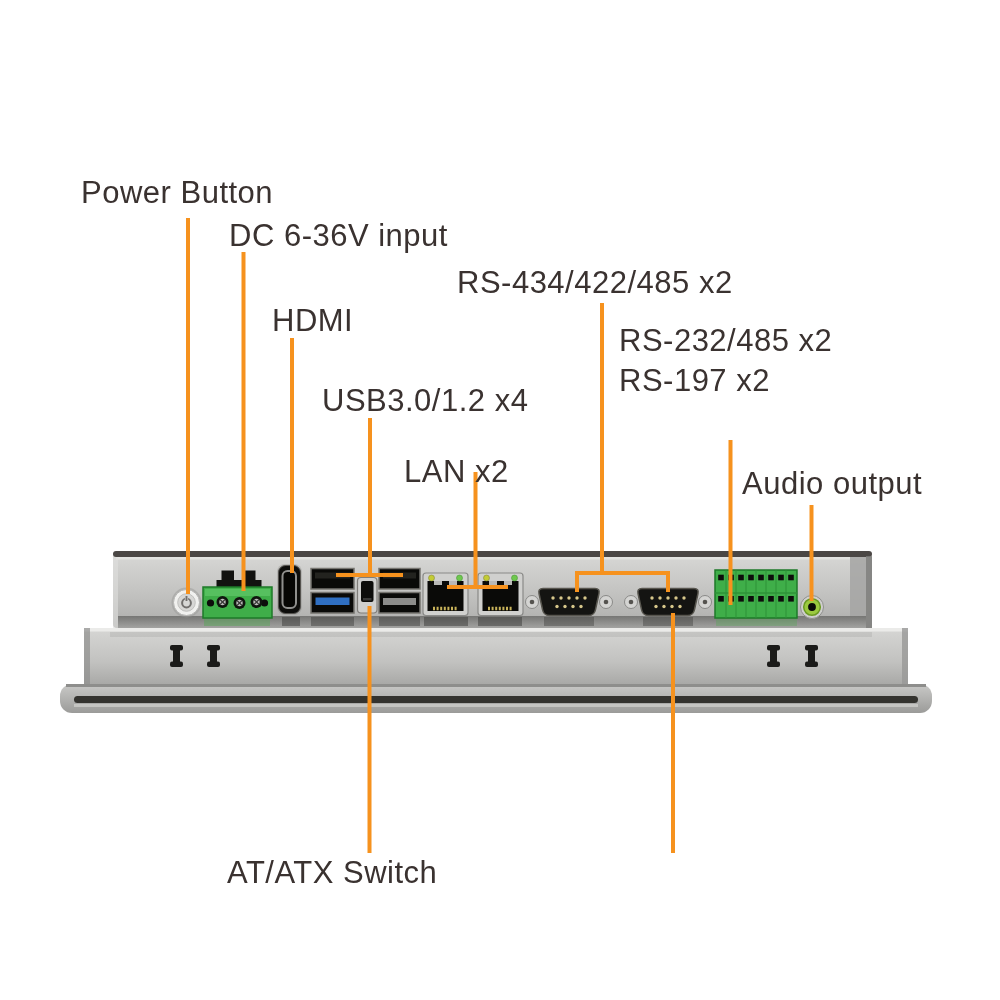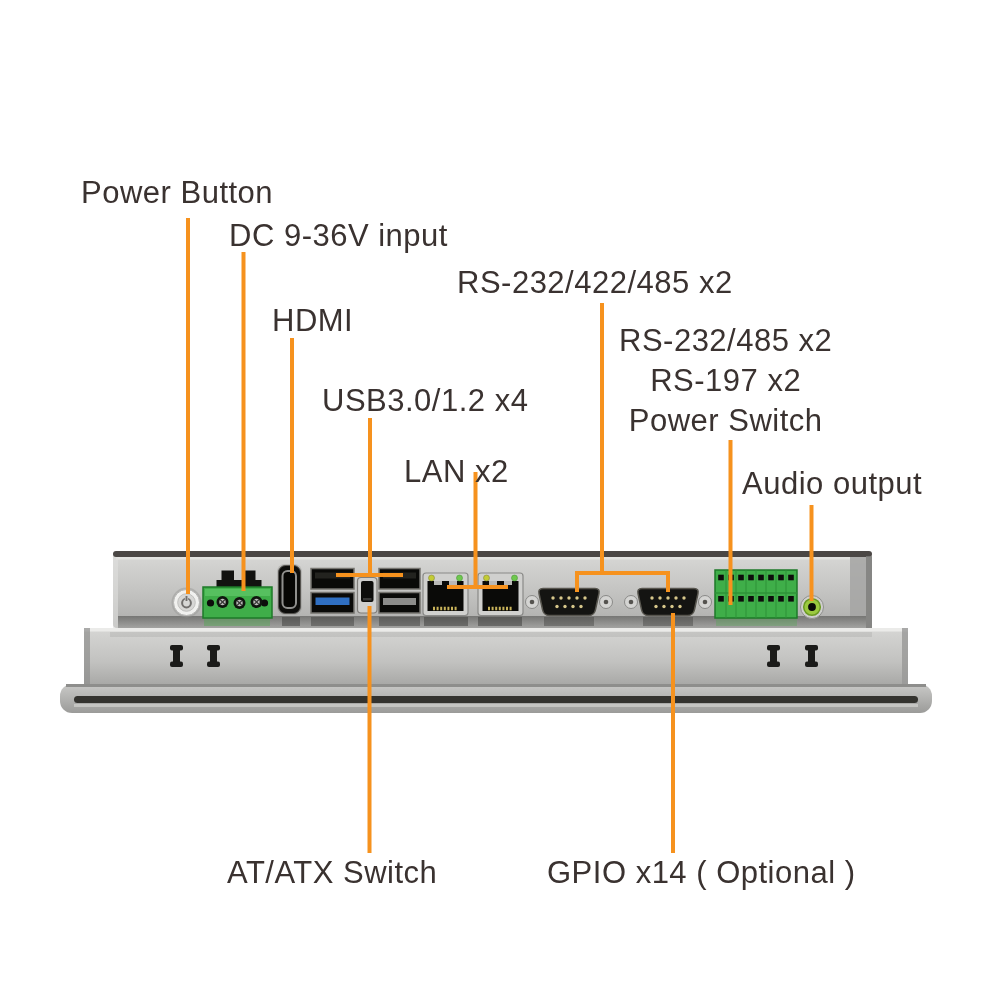--- a/index.html
+++ b/index.html
@@ -9,21 +9,21 @@
   html,body{margin:0;padding:0;background:#ffffff;}
   .stage{
     position:relative;width:984px;height:1000px;background:#ffffff;overflow:hidden;
     font-family:"Liberation Sans","DejaVu Sans",sans-serif;
   }
   .device-svg{position:absolute;left:0;top:0;}
   .label{
     position:absolute;font-size:31px;line-height:34px;letter-spacing:0.5px;
     color:var(--text);white-space:nowrap;
   }
-  .label.combo{line-height:40px;text-align:center;}
+  .label.combo{line-height:40px;}
   .leader{stroke:var(--accent);stroke-width:4;fill:none;}
   .green-fill{fill:var(--green);}
   .usb3-tongue{fill:var(--usb3_blue);}
   .audio-ring{fill:var(--audio_green);}
 </style>
 </head>
 <body>
 
 <div class="stage">
 
@@ -264,29 +264,27 @@
       <path class="leader" d="M475.5 472 V587 M447 587 H508"></path>
       <path class="leader" d="M602 303 V573 M577 592 V573 H668 V592"></path>
       <path class="leader" d="M730.5 440 V605"></path>
       <path class="leader" d="M811.5 505 V601"></path>
       <path class="leader" d="M369.5 606 V853"></path>
       <path class="leader" d="M673 613 V853"></path>
     </g>
   </svg>
 
   <div class="label" style="left:81px;top:176px">Power Button</div>
-  <div class="label" style="left:229px;top:219px">DC 9-36V input</div>
-  <div class="label" style="left:457px;top:266px">RS-232/422/485 x2</div>
+  <div class="label" style="left:229px;top:219px">DC 6-36V input</div>
+  <div class="label" style="left:457px;top:266px">RS-434/422/485 x2</div>
   <div class="label" style="left:272px;top:304px">HDMI</div>
   <div class="label" style="left:322px;top:384px">USB3.0/1.2 x4</div>
   <div class="label" style="left:404px;top:455px">LAN x2</div>
 
   <div class="label combo" style="left:619px;top:321px">
     <div>RS-232/485 x2</div>
     <div>RS-197 x2</div>
-    <div>Power Switch</div>
   </div>
 
   <div class="label" style="left:742px;top:467px">Audio output</div>
   <div class="label" style="left:227px;top:856px">AT/ATX Switch</div>
-  <div class="label" style="left:547px;top:856px">GPIO x14 ( Optional )</div>
 
 </div>
 
 </body></html>

